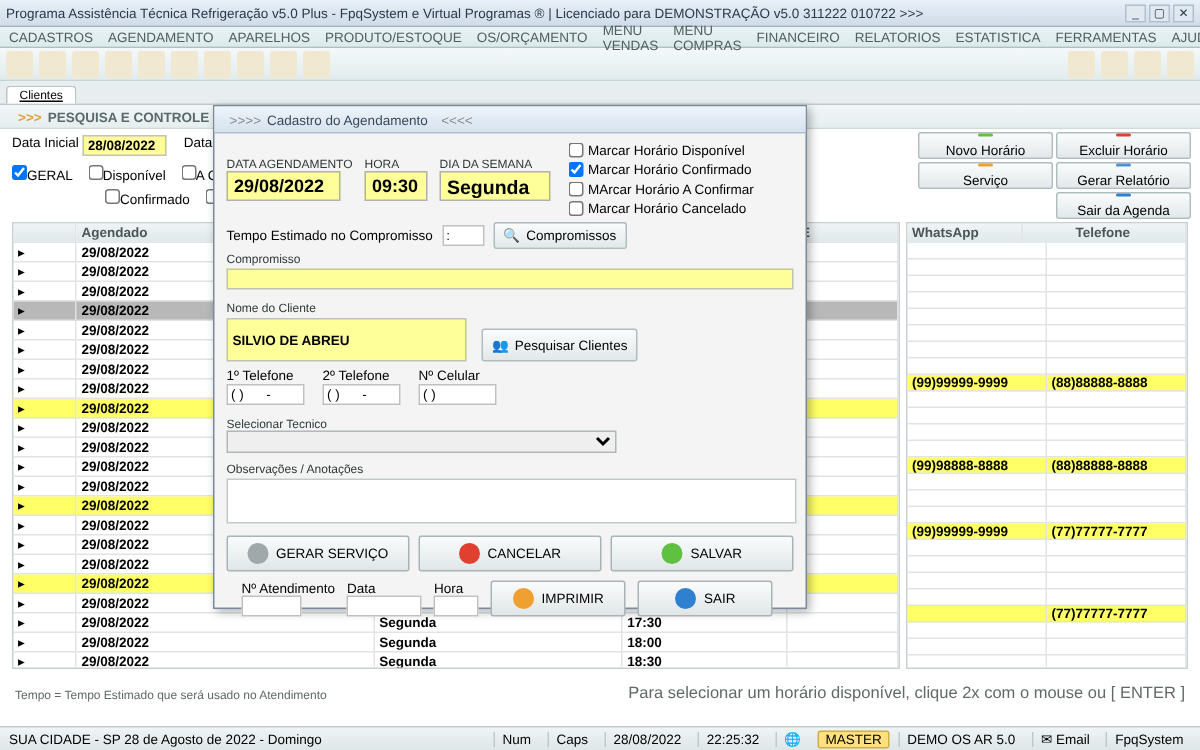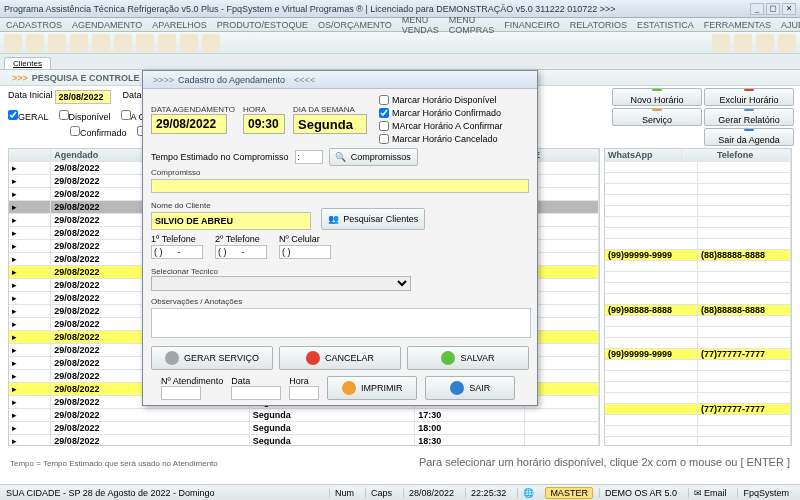--- a/index.html
+++ b/index.html
@@ -57,21 +57,21 @@
 .modal .big { background:#ffff99; border:1px solid #b0b0b0; font-weight:bold; font-size:12px; padding:2px 4px; height:20px; }
 .modal .big.w { width:76px; }
 .modal .big.h { width:42px; }
 .modal .big.d { width:74px; font-size:13px; }
 .modal .chkcol { display:flex; flex-direction:column; gap:3px; font-size:8px; margin-left:4px; }
 .modal .chkcol label { display:flex; align-items:center; gap:3px; }
 .modal .chkcol input { width:10px; height:10px; }
 .modal .row2 { display:flex; gap:6px; margin-top:4px; font-size:8px; align-items:center; }
 .modal .tinyinp { border:1px solid #c0c0c0; height:14px; padding:0 2px; }
 .modal .comprom { width:100%; background:#ffff99; border:1px solid #c0c0c0; height:14px; margin-top:2px; }
-.modal .nomecli { width:160px; background:#ffff99; border:1px solid #c0c0c0; height:18px; font-weight:bold; padding:0 3px; margin-top:2px; font-size:9px; }
+.modal .nomecli { width:160px; background:#ffff99; border:1px solid #c0c0c0; height:29px; font-weight:bold; padding:0 3px; margin-top:2px; font-size:9px; }
 .modal .btn { height:18px; background:linear-gradient(#fafcfc,#e2e8ea); border:1px solid #b0bcbe; border-radius:2px; display:inline-flex; align-items:center; gap:4px; padding:0 6px; font-size:8px; cursor:pointer; }
 .modal .phonerow { display:flex; gap:12px; margin-top:4px; font-size:8px; }
 .modal .phonerow .p { display:flex; flex-direction:column; gap:1px; }
 .modal .phonerow input { width:52px; }
 .modal select { width:260px; height:15px; font-size:8px; border:1px solid #b0b8ba; }
 .modal textarea { width:380px; height:30px; border:1px solid #c0c8ca; resize:none; margin-top:2px; font-size:8px; }
 .modal .btnrow { display:flex; gap:6px; margin-top:6px; }
 .modal .bigbtn { flex:1; height:24px; background:linear-gradient(#fafcfc,#e0e6e8); border:1px solid #a8b4b6; border-radius:2px; display:flex; align-items:center; justify-content:center; gap:5px; font-size:9px; cursor:pointer; }
 .modal .bigbtn .ico { width:14px; height:14px; border-radius:7px; }
 .modal .ico.red { background:#e04030; }

